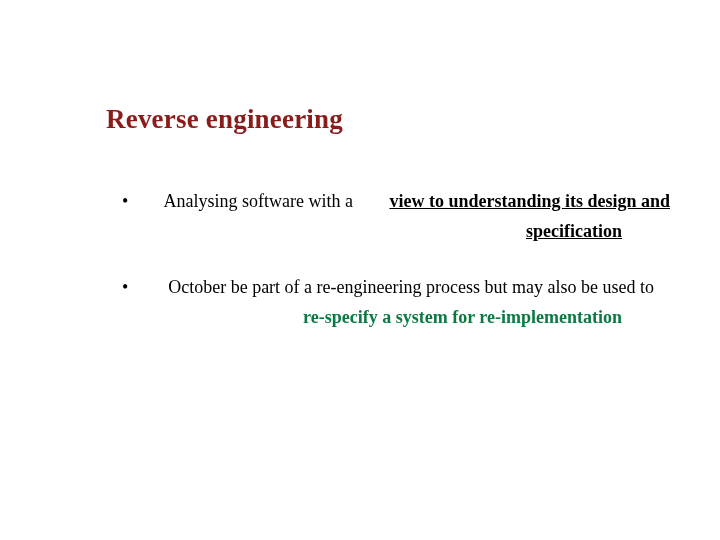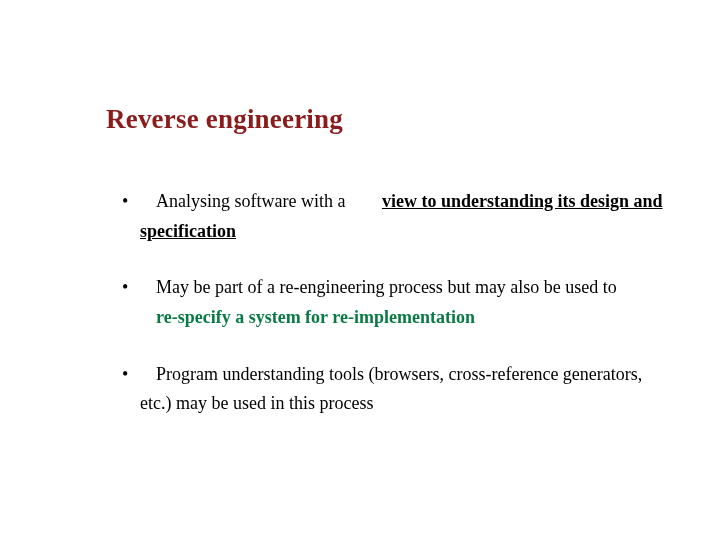--- a/index.html
+++ b/index.html
@@ -22,20 +22,21 @@
   .bullets {
     list-style: none;
   }
   .bullets li {
     position: relative;
     font-size: 18px;
     line-height: 1.65;
     padding-left: 18px;
     margin-bottom: 27px;
     color: #000;
+    text-align: right;
   }
   .bullets li::before {
     content: "•";
     position: absolute;
     left: 0;
     top: 0;
     font-size: 18px;
     color: #000;
   }
   .u-bold {
@@ -50,18 +51,15 @@
 </head>
 <body>
 
 <h1 class="title">Reverse engineering</h1>
 
 <ul class="bullets">
   <li>
     <span>Analysing software with a </span><span class="u-bold">view to understanding its design and specification</span><span></span>
   </li>
   <li>
-    <span>May be part of a re-engineering process but may also be used to </span><span class="highlight">re-specify a system for re-implementation</span><span></span>
-  </li>
-  <li>
-    <span>Program understanding tools (browsers, cross-reference generators, etc.) may be used in this process</span>
+    <span>October be part of a re-engineering process but may also be used to </span><span class="highlight">re-specify a system for re-implementation</span><span></span>
   </li>
 </ul>
 
 </body></html>

